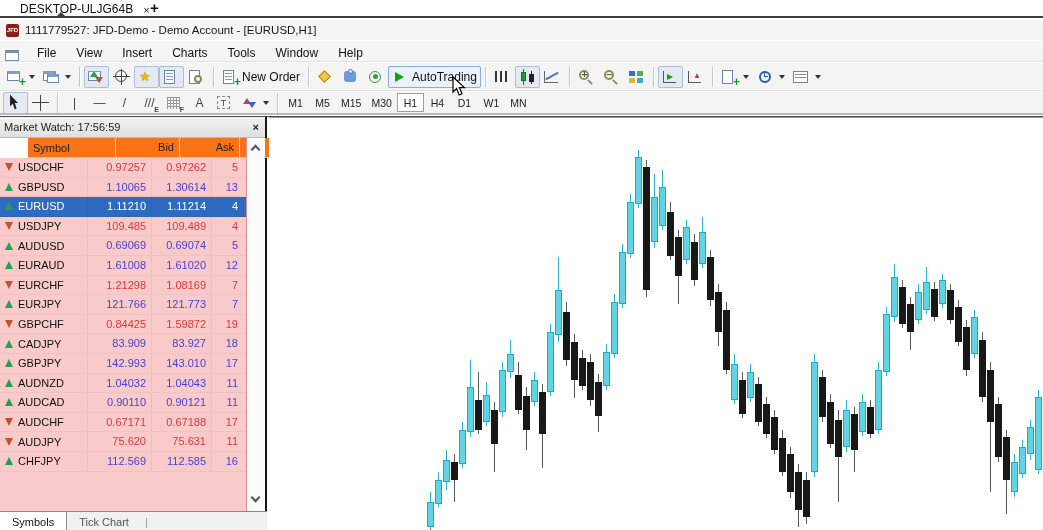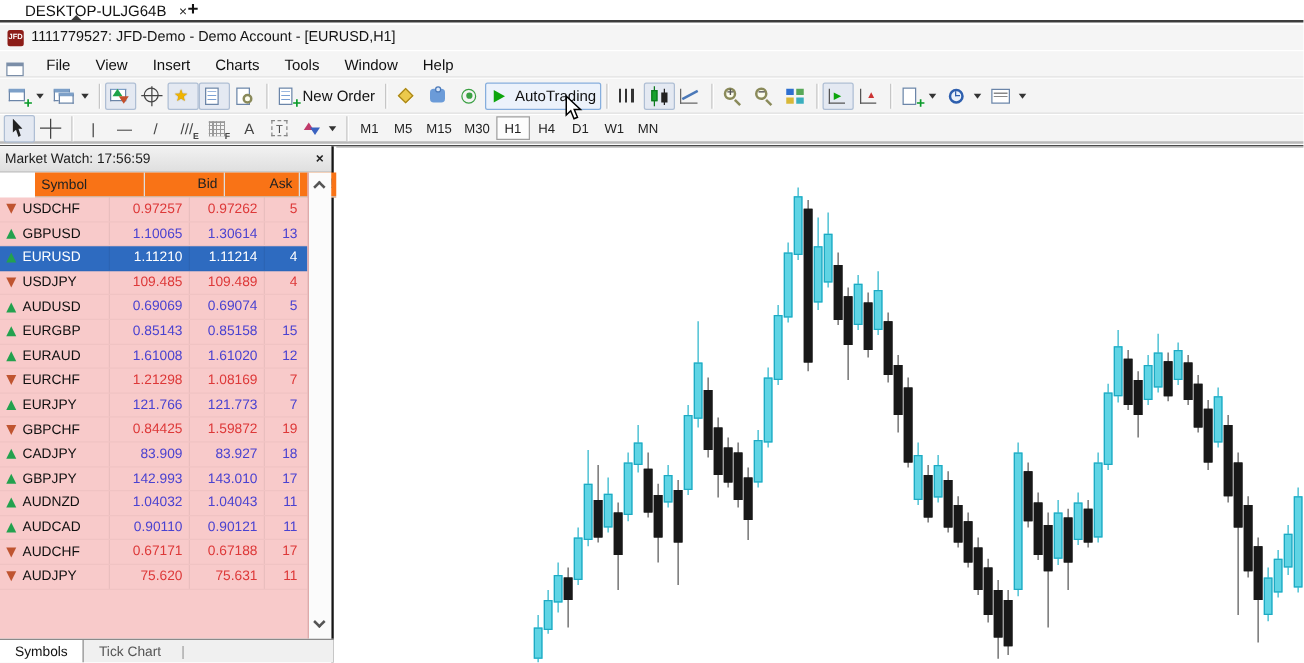--- a/index.html
+++ b/index.html
@@ -442,29 +442,20 @@
               <span class="arr up"></span>
               <span class="sym-name">AUDUSD</span>
             </div>
             <div class="c-bid t-blue">0.69069</div>
             <div class="c-ask t-blue">0.69074</div>
             <div class="c-sp t-blue">5</div>
           </div>
           <div class="mrow">
             <div class="c-sym">
               <span class="arr up"></span>
-              <span class="sym-name">EURGBP</span>
-            </div>
-            <div class="c-bid t-blue">0.85143</div>
-            <div class="c-ask t-blue">0.85158</div>
-            <div class="c-sp t-blue">15</div>
-          </div>
-          <div class="mrow">
-            <div class="c-sym">
-              <span class="arr up"></span>
               <span class="sym-name">EURAUD</span>
             </div>
             <div class="c-bid t-blue">1.61008</div>
             <div class="c-ask t-blue">1.61020</div>
             <div class="c-sp t-blue">12</div>
           </div>
           <div class="mrow">
             <div class="c-sym">
               <span class="arr down"></span>
               <span class="sym-name">EURCHF</span>
@@ -537,20 +528,29 @@
             <div class="c-sp t-red">17</div>
           </div>
           <div class="mrow">
             <div class="c-sym">
               <span class="arr down"></span>
               <span class="sym-name">AUDJPY</span>
             </div>
             <div class="c-bid t-red">75.620</div>
             <div class="c-ask t-red">75.631</div>
             <div class="c-sp t-red">11</div>
+          </div>
+          <div class="mrow">
+            <div class="c-sym">
+              <span class="arr up"></span>
+              <span class="sym-name">CHFJPY</span>
+            </div>
+            <div class="c-bid t-blue">112.569</div>
+            <div class="c-ask t-blue">112.585</div>
+            <div class="c-sp t-blue">16</div>
           </div>
         </div>
       <div class="mw-scroll">
         <span class="chev up"></span>
         <span class="chev dn"></span>
       </div>
       <div class="mw-tabs" id="mw-tabs">
           <div class="mtab active">Symbols</div>
           <div class="mtab">Tick Chart</div>
           <div class="tabdiv">|</div>

